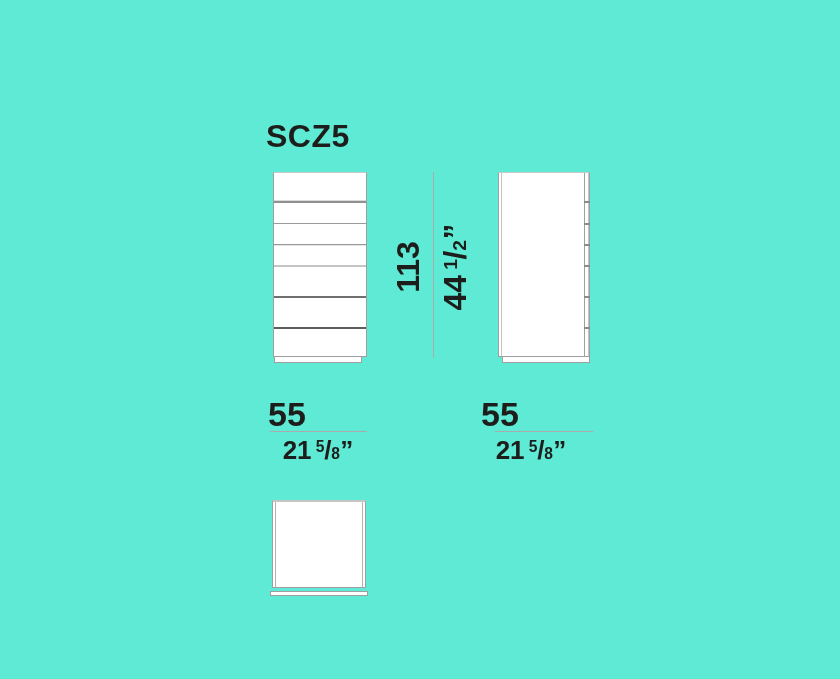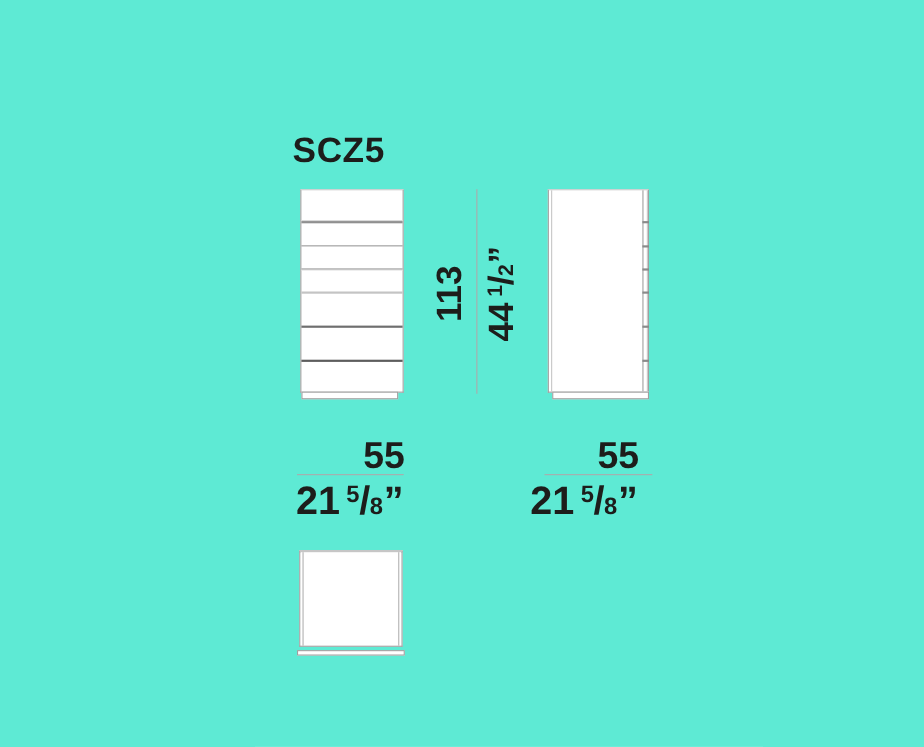--- a/index.html
+++ b/index.html
@@ -68,28 +68,28 @@
     width: 98px; height: 5px; box-sizing: border-box;
     border: 1px solid #9f9f9f; background: #ffffff;
   }
   
   .vdim  { position: absolute; left: 433px; top: 172px; width: 1px; height: 186px; background: #ababab; }
   .hdim  { position: absolute; top: 431px; height: 1px; background: #ababab; }
   .hdim-front { left: 270px; width: 97px; }
   .hdim-side  { left: 495px; width: 98px; }
   
   .dim-metric {
-    position: absolute; width: 100px; text-align: right;
+    position: absolute; width: 100px; text-align: left;
     font-size: 34px; line-height: 1;
   }
   .dm-front { left: 268px; top: 397px; }
   .dm-side  { left: 481px; top: 397px; }
   .dim-imperial {
     position: absolute; width: 124px; text-align: center;
-    font-size: 36px; line-height: 1; white-space: nowrap;
+    font-size: 26px; line-height: 1; white-space: nowrap;
   }
   .di-front { left: 256px; top: 437px; }
   .di-side  { left: 469px; top: 437px; }
   .rot {
     position: absolute; text-align: center; white-space: nowrap;
     transform: rotate(-90deg); line-height: 1;
   }
   .h-metric   { left: 374px; top: 250px; width: 70px;  height: 34px; font-size: 32px; }
   .h-imperial { left: 402px; top: 249px; width: 110px; height: 36px; font-size: 32px; }
   

